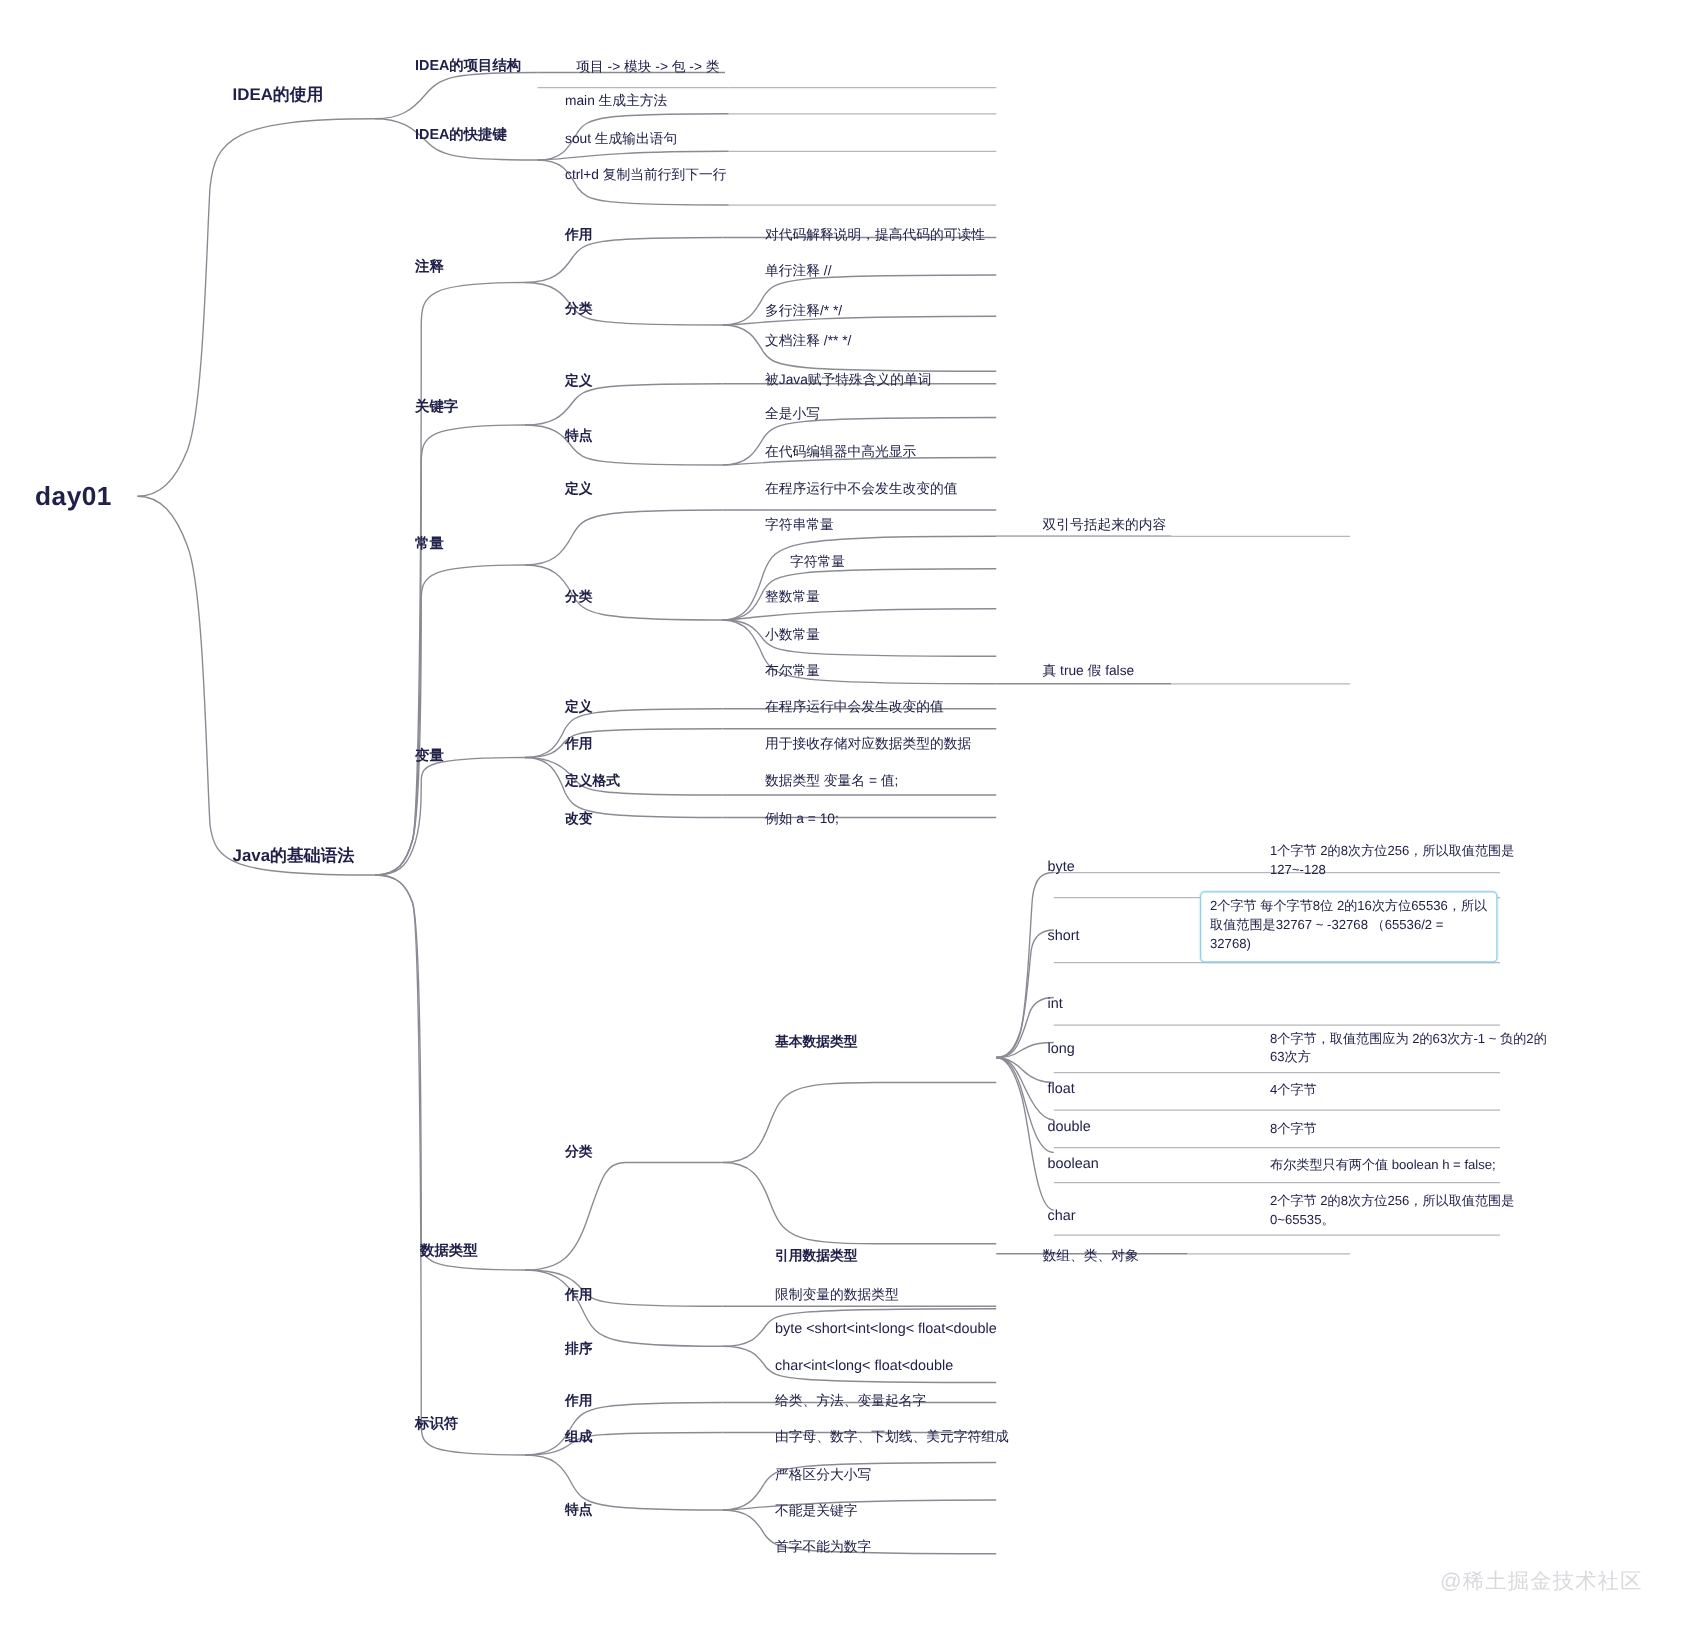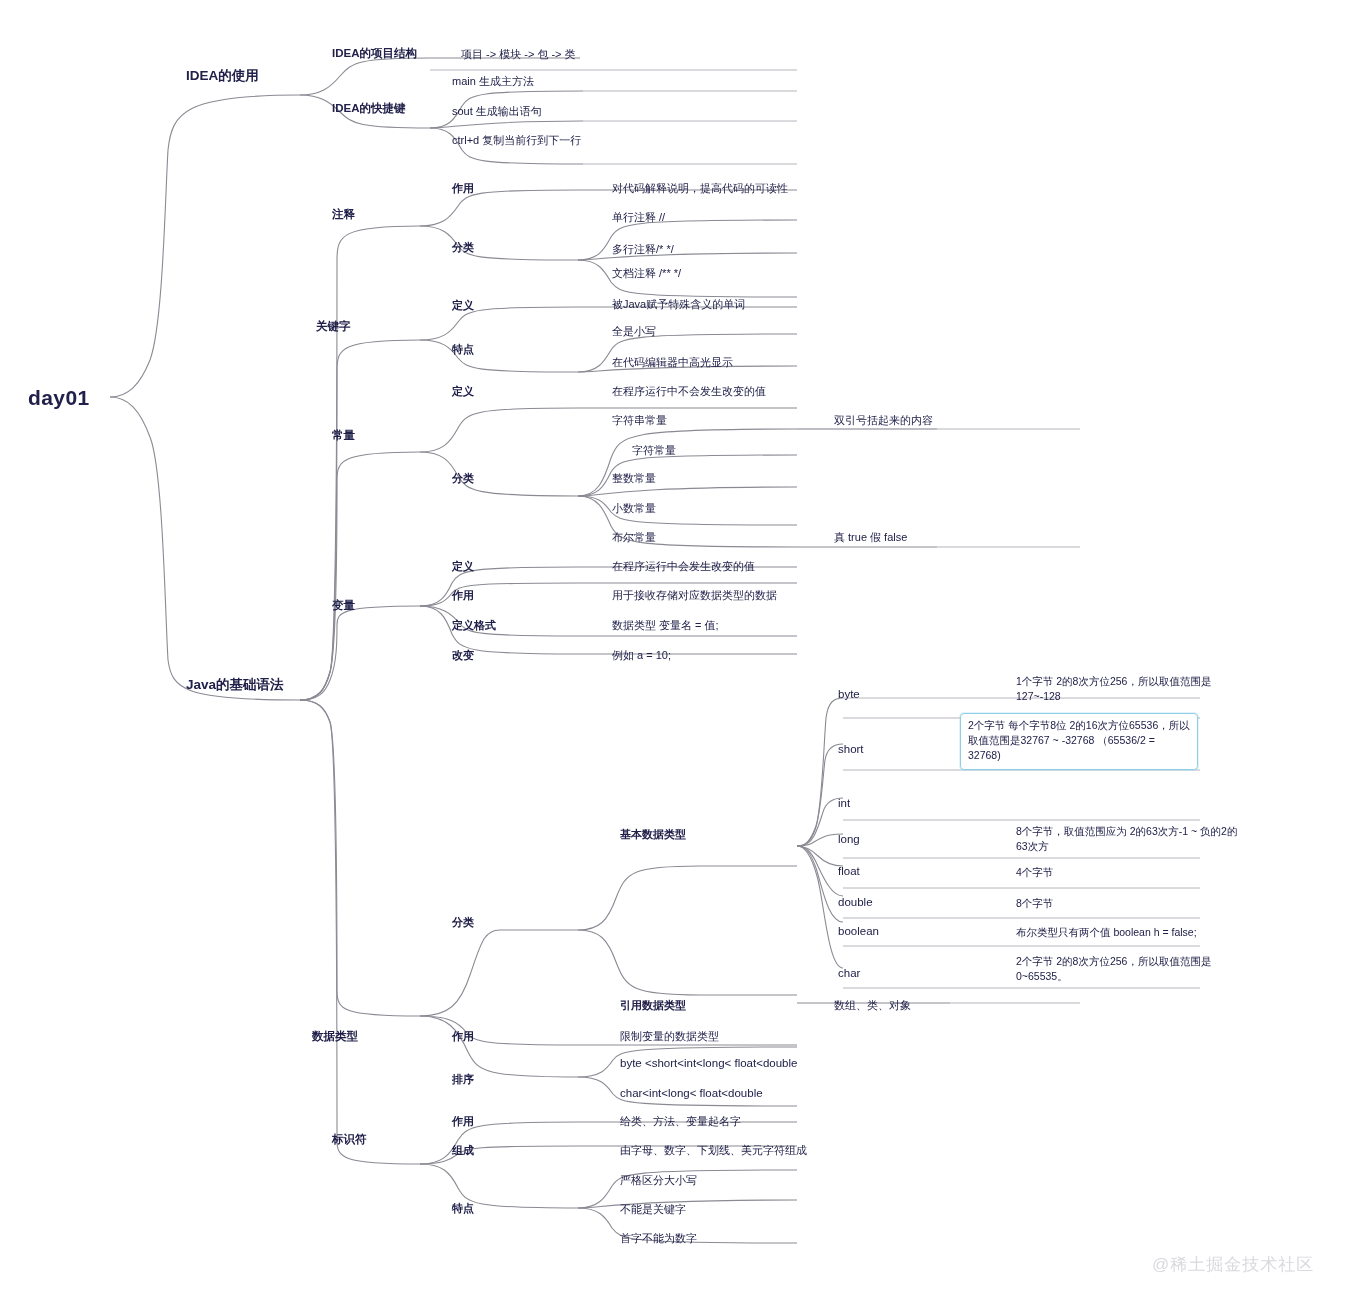--- a/index.html
+++ b/index.html
@@ -221,21 +221,21 @@
   <div class="node lvl-1" style="left:186px; top:676px;">Java的基础语法</div>
 
   <div class="node lvl-2" style="left:332px; top:207px;">注释</div>
   <div class="node lvl-3" style="left:452px; top:181px;">作用</div>
   <div class="node lvl-leaf" style="left:612px; top:181px;">对代码解释说明，提高代码的可读性</div>
   <div class="node lvl-3" style="left:452px; top:240px;">分类</div>
   <div class="node lvl-leaf" style="left:612px; top:210px;">单行注释 //</div>
   <div class="node lvl-leaf" style="left:612px; top:242px;">多行注释/* */</div>
   <div class="node lvl-leaf" style="left:612px; top:266px;">文档注释 /** */</div>
 
-  <div class="node lvl-2" style="left:316px; top:319px;">关键字</div>
+  <div class="node lvl-2" style="left:332px; top:319px;">关键字</div>
   <div class="node lvl-3" style="left:452px; top:298px;">定义</div>
   <div class="node lvl-leaf" style="left:612px; top:384px; top:384px;"></div>
   <div class="node lvl-leaf" style="left:612px; top:297px;">被Java赋予特殊含义的单词</div>
   <div class="node lvl-3" style="left:452px; top:342px;">特点</div>
   <div class="node lvl-leaf" style="left:612px; top:324px;">全是小写</div>
   <div class="node lvl-leaf" style="left:612px; top:355px;">在代码编辑器中高光显示</div>
 
   <div class="node lvl-2" style="left:332px; top:428px;">常量</div>
   <div class="node lvl-3" style="left:452px; top:384px;">定义</div>
   <div class="node lvl-leaf" style="left:612px; top:384px;">在程序运行中不会发生改变的值</div>
@@ -251,21 +251,21 @@
   <div class="node lvl-2" style="left:332px; top:598px;">变量</div>
   <div class="node lvl-3" style="left:452px; top:559px;">定义</div>
   <div class="node lvl-leaf" style="left:612px; top:559px;">在程序运行中会发生改变的值</div>
   <div class="node lvl-3" style="left:452px; top:588px;">作用</div>
   <div class="node lvl-leaf" style="left:612px; top:588px;">用于接收存储对应数据类型的数据</div>
   <div class="node lvl-3" style="left:452px; top:618px;">定义格式</div>
   <div class="node lvl-leaf" style="left:612px; top:618px;">数据类型 变量名 = 值;</div>
   <div class="node lvl-3" style="left:452px; top:648px;">改变</div>
   <div class="node lvl-leaf" style="left:612px; top:648px;">例如 a = 10;</div>
 
-  <div class="node lvl-2" style="left:312px; top:994px;margin-top:35px;">数据类型</div>
+  <div class="node lvl-2" style="left:336px; top:994px;">数据类型</div>
 
   <div class="node lvl-3" style="left:452px; top:915px;">分类</div>
 
   <div class="node lvl-3" style="left:620px; top:827px;">基本数据类型</div>
 
   <div class="node lvl-leaf-en" style="left:838px; top:687px;">byte</div>
   <div class="node lvl-desc wrap" style="left:968px; top:674px; width:228px;">1个字节 2的8次方位256，所以取值范围是127~-128</div>
 
   <div class="node lvl-leaf-en" style="left:838px; top:742px;">short</div>
   <div class="node lvl-desc wrap selected" style="left:968px; top:718px; width:222px;">2个字节 每个字节8位 2的16次方位65536，所以取值范围是32767 ~ -32768 （65536/2 = 32768)</div>

